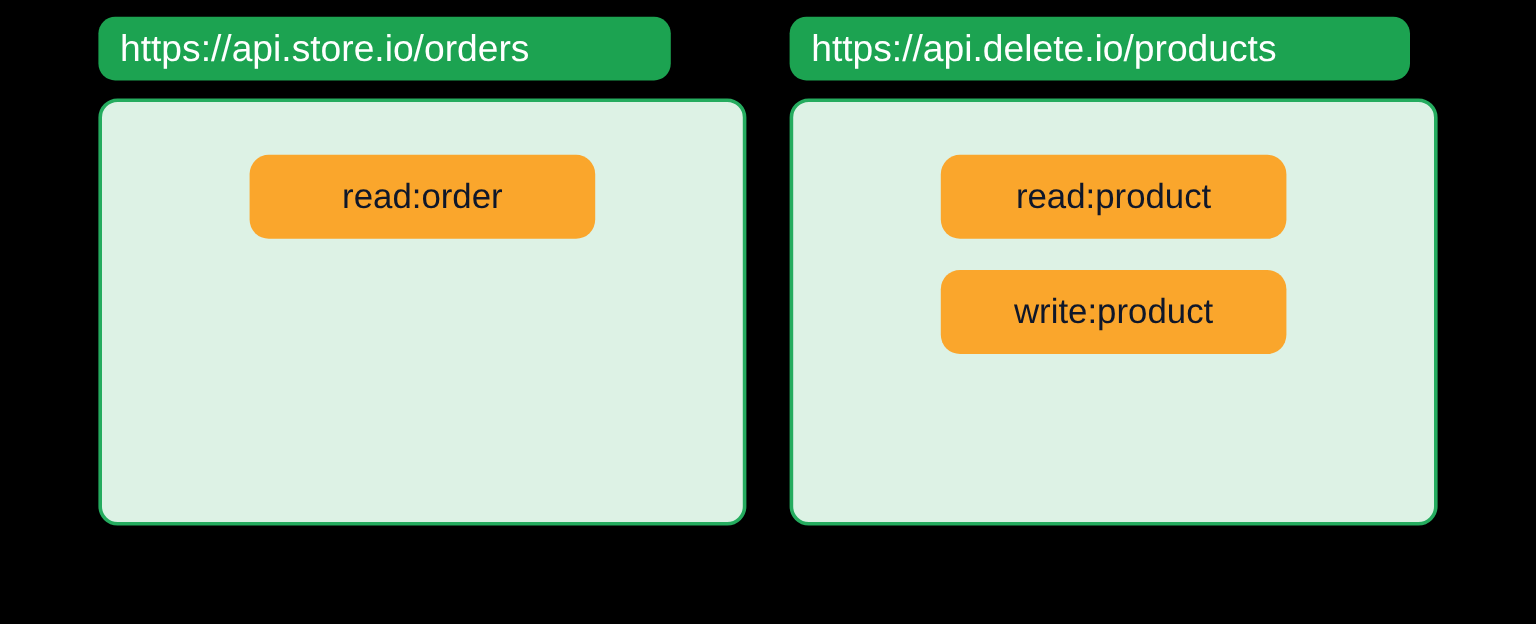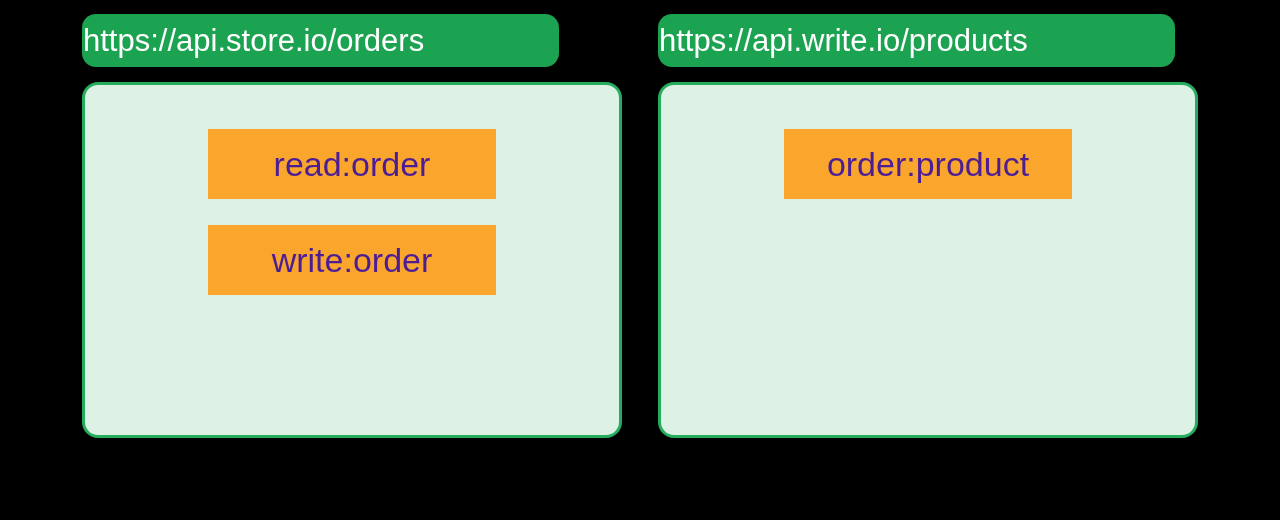--- a/index.html
+++ b/index.html
@@ -18,21 +18,21 @@
     position: absolute;
     top: 14px;
     height: 53px;
     background: #1CA351;
     border-radius: 14px;
     color: #FFFFFF;
     font-size: 31px;
     font-weight: 400;
     display: flex;
     align-items: center;
-    padding: 0 1px;
+    padding: 0 18px;
     white-space: nowrap;
   }
   .audience-badge.left  { left: 82px;  width: 477px; }
   .audience-badge.right { left: 658px; width: 517px; }
 
   .scope-box {
     position: absolute;
     top: 82px;
     width: 540px;
     height: 356px;
@@ -45,41 +45,41 @@
     padding-top: 44px;
     row-gap: 26px;
   }
   .scope-box.left  { left: 82px; }
   .scope-box.right { left: 658px; }
 
   .scope-pill {
     width: 288px;
     height: 70px;
     background: #FAA62C;
-    border-radius: 0;
-    color: #4c1d95;
-    font-size: 34px;
+    border-radius: 16px;
+    color: #0f172a;
+    font-size: 29px;
     font-weight: 400;
     display: flex;
     align-items: center;
     justify-content: center;
     white-space: nowrap;
   }
 </style>
 </head>
 <body>
 
 <div class="canvas">
 
   <div class="audience-badge left">https://api.store.io/orders</div>
 
   <div class="scope-box left">
     <div class="scope-pill">read:order</div>
-    <div class="scope-pill">write:order</div>
   </div>
 
-  <div class="audience-badge right">https://api.write.io/products</div>
+  <div class="audience-badge right">https://api.delete.io/products</div>
 
   <div class="scope-box right">
-    <div class="scope-pill">order:product</div>
+    <div class="scope-pill">read:product</div>
+    <div class="scope-pill">write:product</div>
   </div>
 
 </div>
 
 </body></html>

